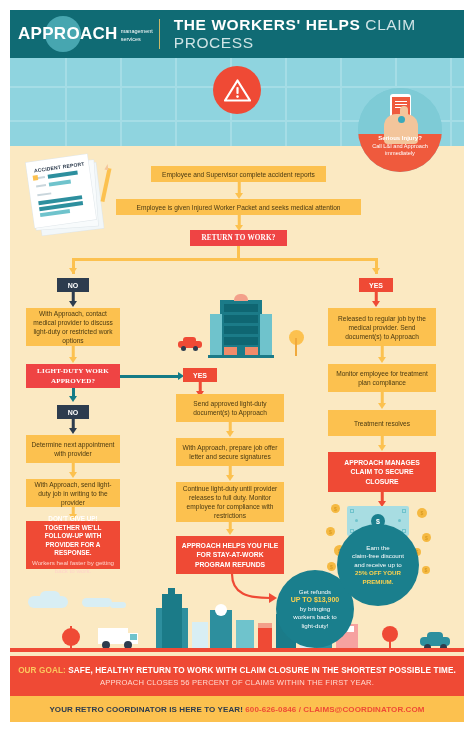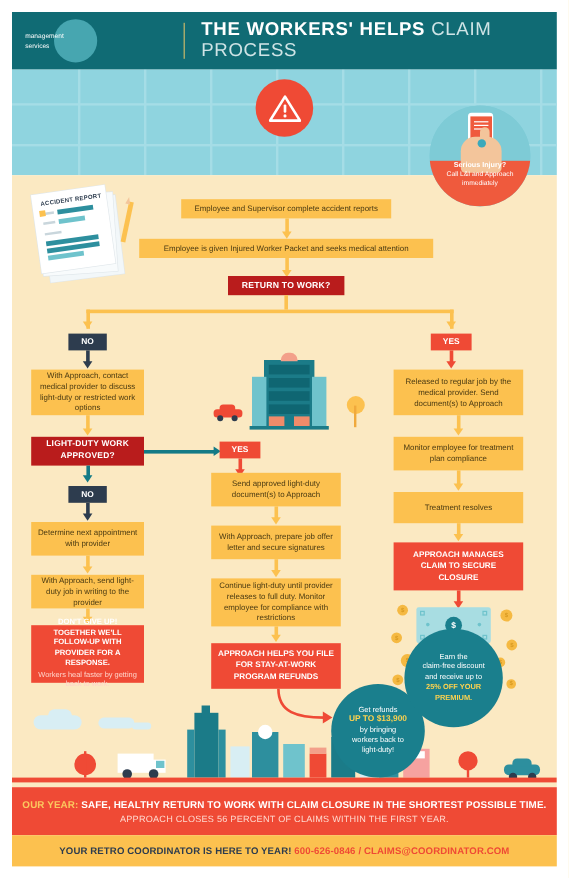--- a/index.html
+++ b/index.html
@@ -62,21 +62,21 @@
   .phone-body { position: absolute; left: 32px; top: 6px; width: 21px; height: 35px; background: #fff; border-radius: 3px; }
   .phone-scr { position: absolute; left: 1.5px; top: 3px; width: 18px; height: 24px; background: #ef5a3d; }
   .phone-line { position: absolute; background: #fff; height: 1.4px; left: 3px; }
   .hand { position: absolute; left: 26px; top: 26px; width: 34px; height: 30px; background: #f3c59b; border-radius: 12px 12px 4px 4px; }
   .finger { position: absolute; left: 16px; top: -8px; width: 8px; height: 18px; background: #f3c59b; border-radius: 4px; }
   .dot-btn { position: absolute; left: 40px; top: 28px; width: 7px; height: 7px; border-radius: 50%; background: #3aa9bb; z-index: 3; }
 
   
   .box { position: absolute; display: flex; align-items: center; justify-content: center; text-align: center; }
   .b-amber { background: #fcc14f; color: #4a3a12; }
-  .b-teal { background: #b91c1c; color: #fff; font-weight: bold; letter-spacing: .2px; }
+  .b-teal { background: #ef4444; color: #fff; font-weight: bold; letter-spacing: .2px; font-family: Liberation Serif, serif; }
   .b-red { background: #ef4a35; color: #fff; font-weight: bold; }
   .b-navy { background: #2d3c4e; color: #fff; font-weight: bold; }
   .b-redsm { background: #ef4a35; color: #fff; font-weight: bold; }
 
   .txt { padding: 3px 4px; line-height: 9.5px; font-size: 7px; }
   .txt-sm { font-size: 6.6px; line-height: 9px; }
   .txt-b { font-size: 7px; line-height: 10px; font-weight: bold; letter-spacing: .2px; }
 
   
   .arrow { position: absolute; }
@@ -142,20 +142,21 @@
   .foot-amber .contact { color: #ef4a35; }
 </style>
 </head>
 <body>
 
 <div class="page">
 
   <div class="header">
     <div class="logo-wrap">
       <div class="logo-circle"></div>
+      <div class="logo-text">APPROACH</div>
       <div>
         <div class="logo-sub">management</div>
         <div class="logo-sub">services</div>
       </div>
     </div>
     <div class="hdr-div"></div>
     <div class="hdr-title">
       <b>THE WORKERS' HELPS</b>
       <span>CLAIM PROCESS</span>
     </div>
@@ -493,21 +494,21 @@
     <div class="cb" style="left:410px;bottom:10px;width:30px;height:9px;background:#2d8f9e;border-radius:4px"></div>
     <div class="cb" style="left:417px;bottom:17px;width:16px;height:7px;background:#2d8f9e;border-radius:4px 4px 0 0"></div>
     <div class="cb" style="left:414px;bottom:5px;width:7px;height:7px;border-radius:50%;background:#2d3c4e"></div>
     <div class="cb" style="left:430px;bottom:5px;width:7px;height:7px;border-radius:50%;background:#2d3c4e"></div>
 
     <div class="cb" style="left:0;bottom:4px;width:454px;height:4px;background:#ef4a35"></div>
   </div>
 
   <div class="foot-red">
     <div class="l1">
-      <span class="goal">OUR YEAR:</span>
+      <span class="goal">OUR GOAL:</span>
       <span>SAFE, HEALTHY RETURN TO WORK WITH CLAIM CLOSURE IN THE SHORTEST POSSIBLE TIME.</span>
     </div>
     <div class="l2">APPROACH CLOSES 56 PERCENT OF CLAIMS WITHIN THE FIRST YEAR.</div>
   </div>
 
   <div class="foot-amber">
     <span>YOUR RETRO COORDINATOR IS HERE TO YEAR!</span>
     <span>&nbsp;</span>
     <span class="contact">600-626-0846</span>
     <span class="contact">&nbsp;</span>

